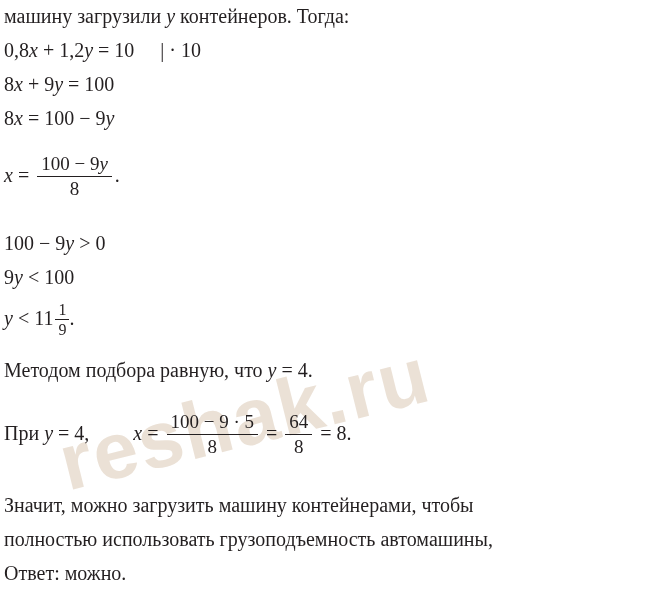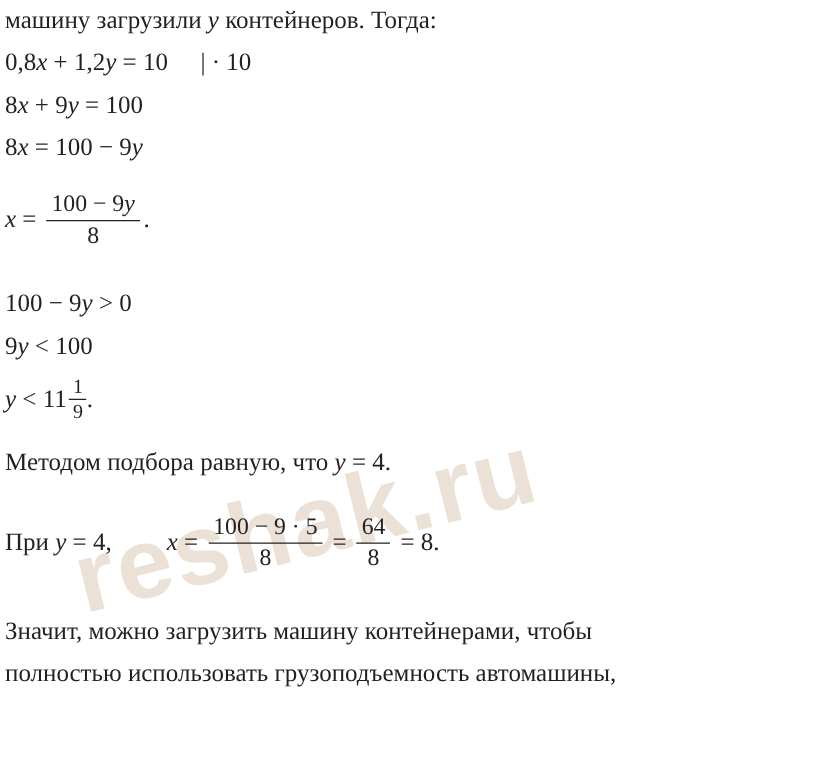--- a/index.html
+++ b/index.html
@@ -182,15 +182,16 @@
       <span class="frac">
         <span class="num">64</span>
         <span class="den">8</span>
       </span>
       <span>= 8.</span>
     </div>
 
     <div class="line">Значит, можно загрузить машину контейнерами, чтобы</div>
     <div class="line">полностью использовать грузоподъемность автомашины,</div>
 
+    <div class="line">Ответ: можно.</div>
 
   </div>
 </div>
 
 </body></html>

